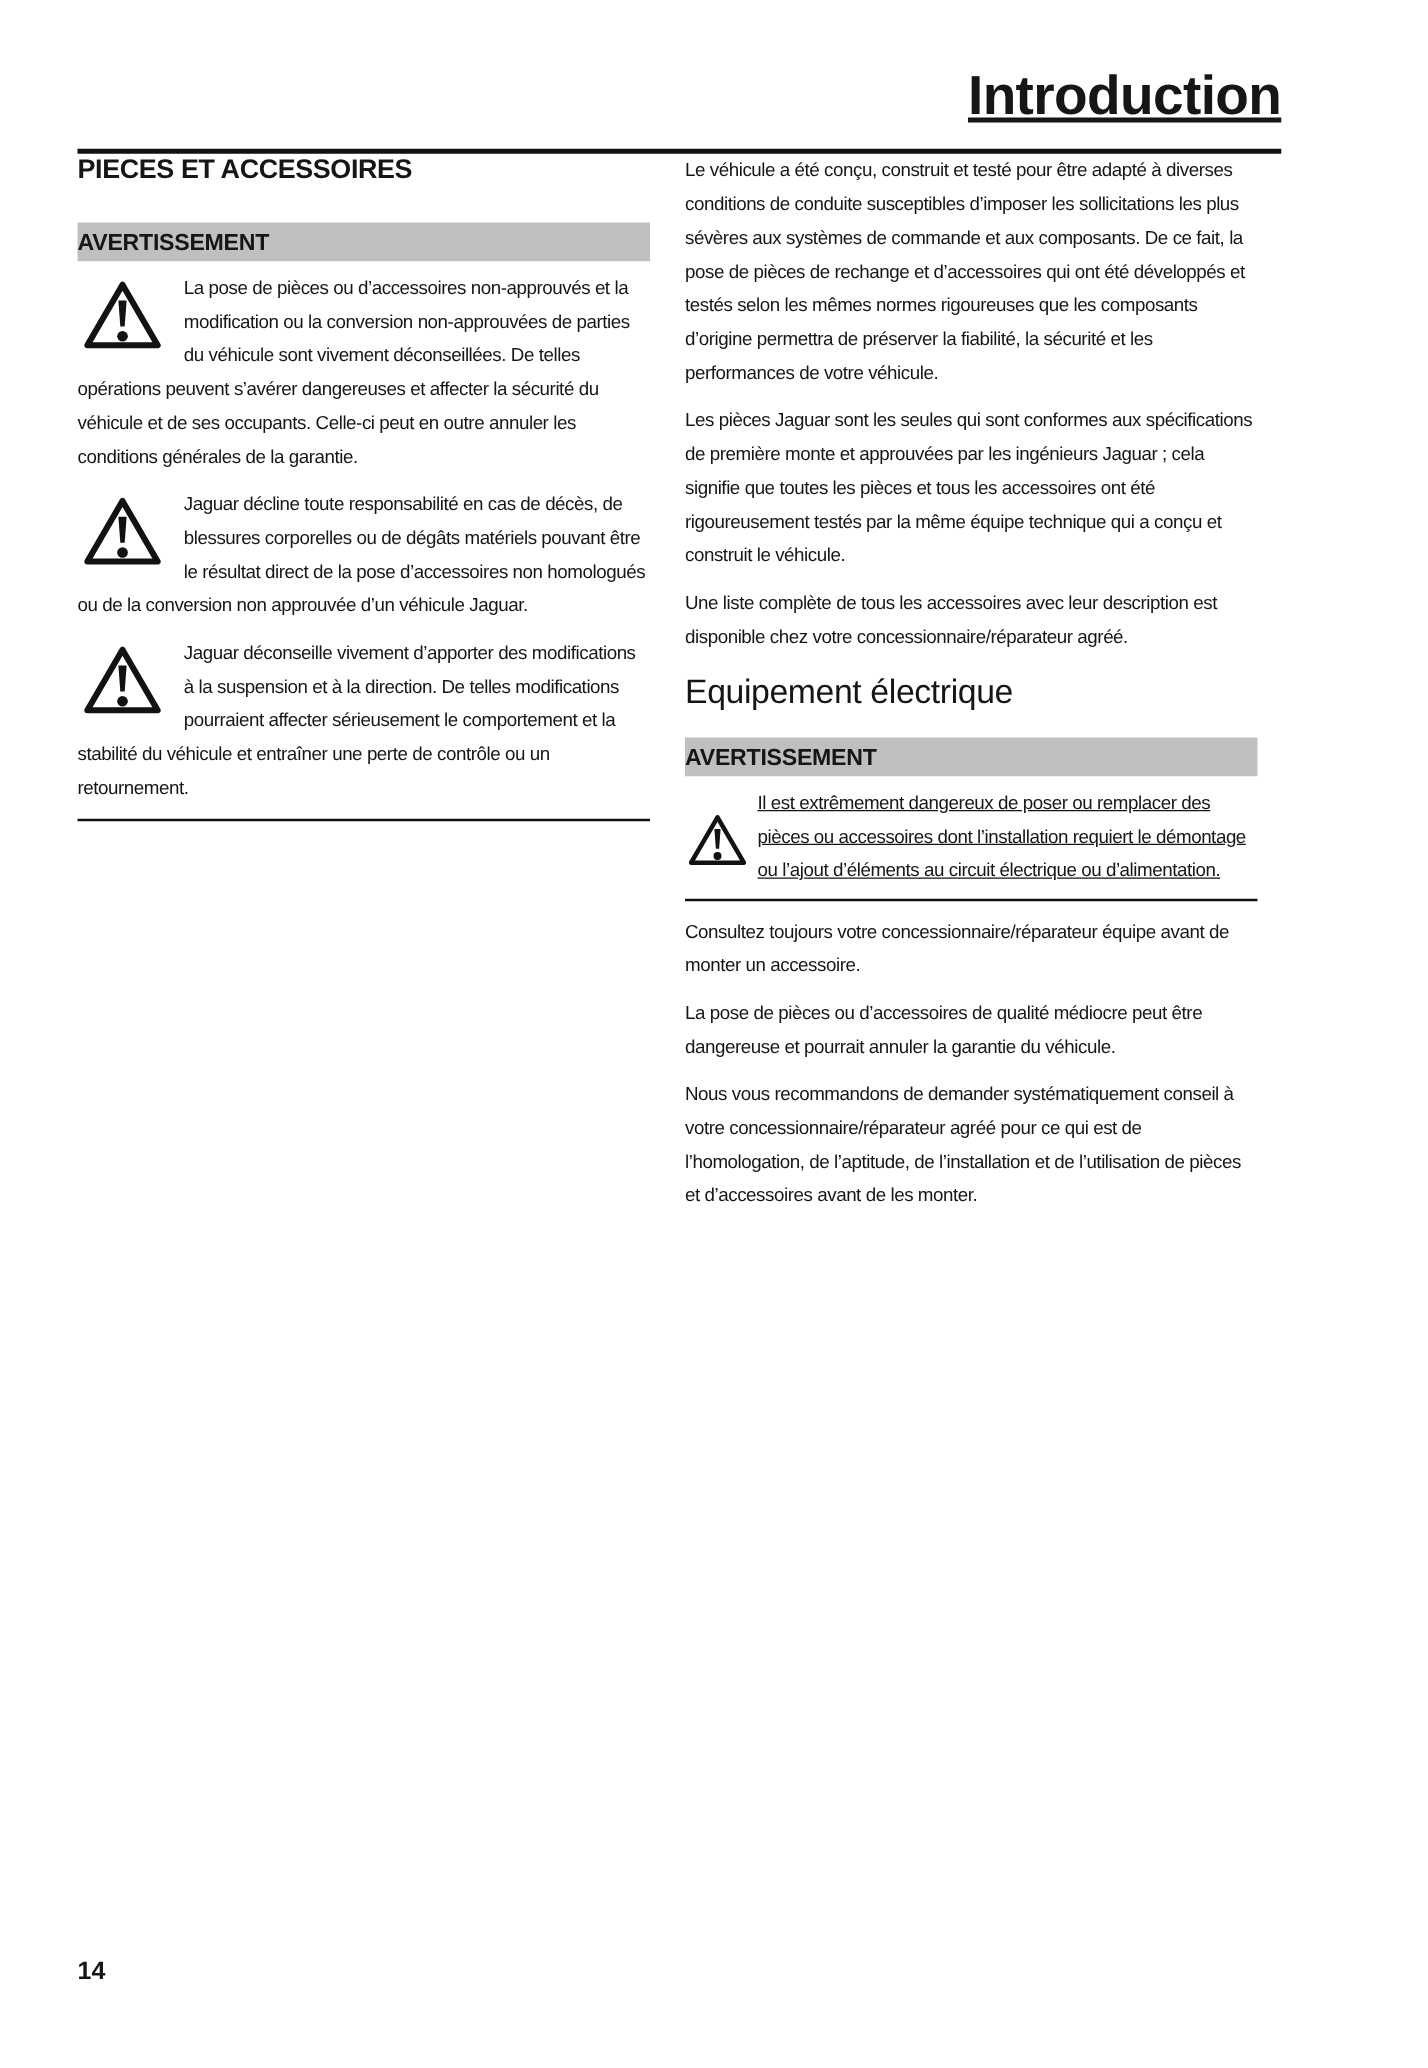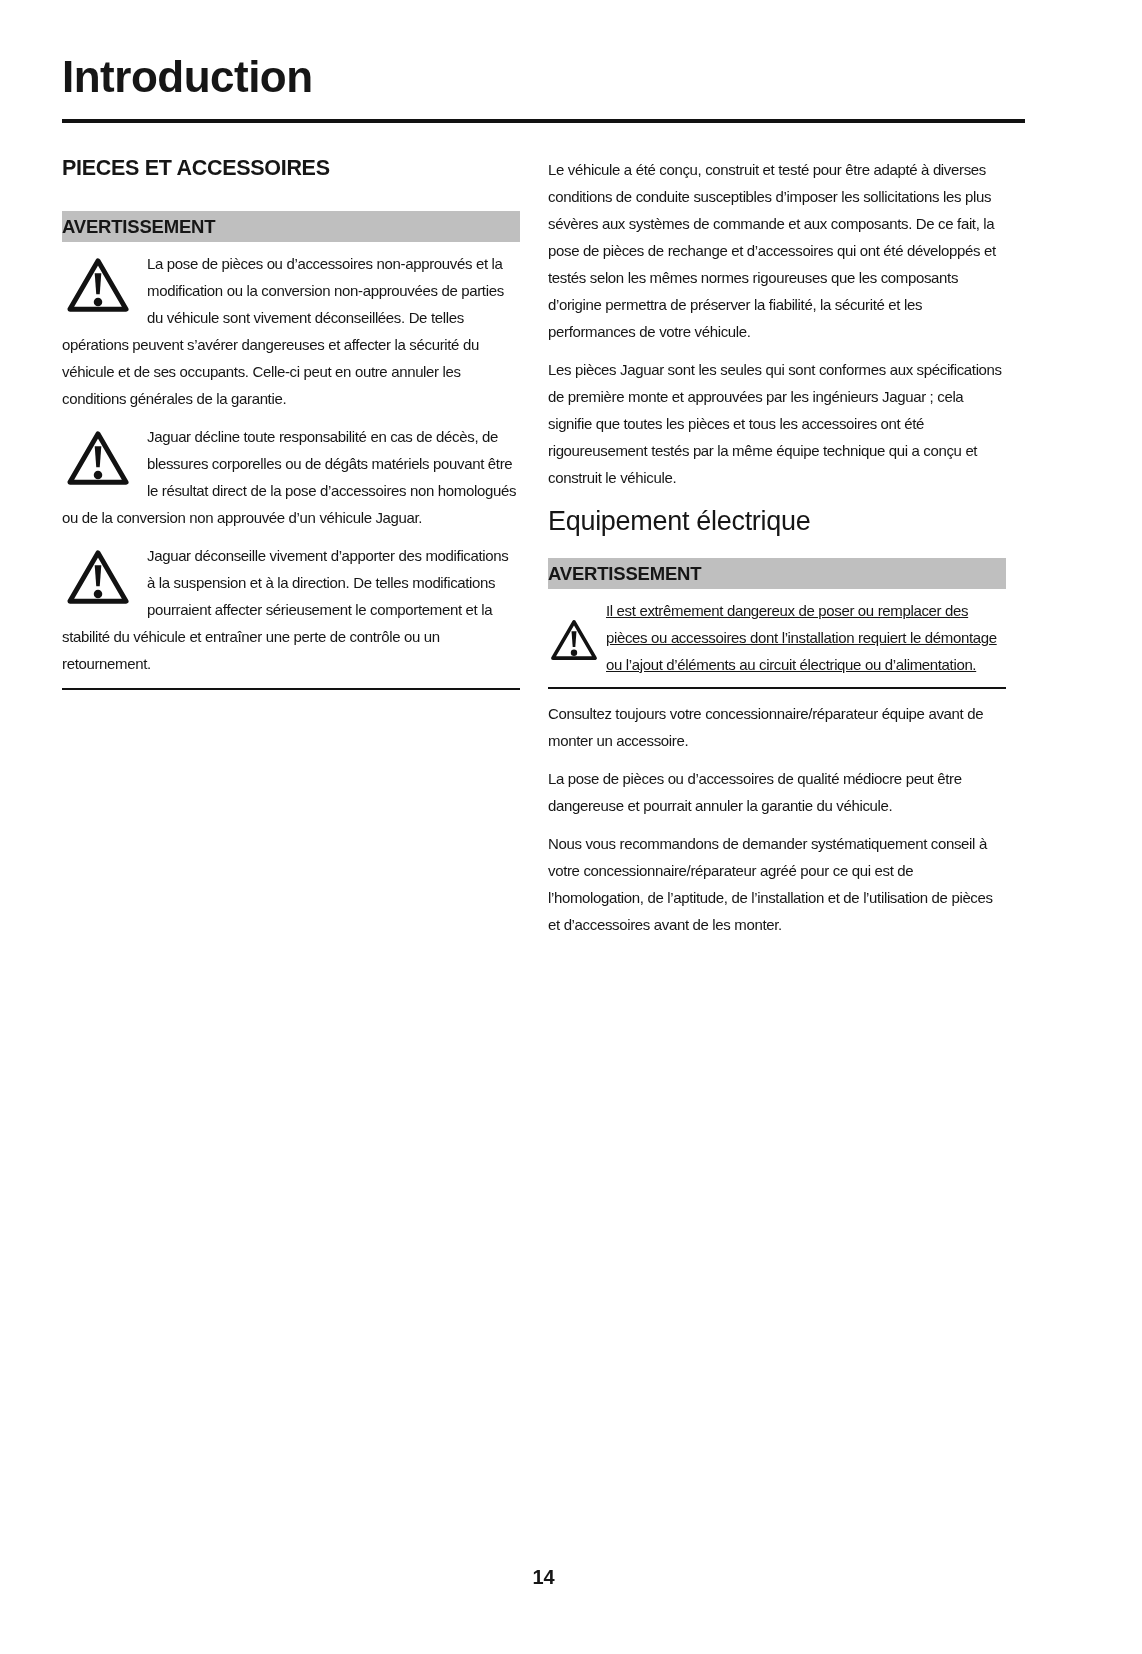--- a/index.html
+++ b/index.html
@@ -16,32 +16,32 @@
     position: absolute;
     left: 62px;
     top: 0;
     width: 963px;
     height: 1654px;
     padding-top: 52px;
   }
   .doc-title {
     font-size: 44px;
     font-weight: 700;
-    text-align: left;
+    text-align: right;
     letter-spacing: -0.5px;
     line-height: 50px;
+    text-decoration: underline;
   }
   .title-rule {
     margin-top: 17px;
     height: 4px;
     background: #121212;
   }
   .columns {
     display: flex;
-    margin-top: 33px;
     gap: 28px;
   }
   .col { width: 458px; }
   .col-left { width: 458px; }
   .col-right { width: 458px; }
   h2.section-heading {
     font-size: 21.5px;
     font-weight: 700;
     letter-spacing: -0.3px;
     margin-bottom: 30px;
@@ -89,21 +89,20 @@
     height: 2px;
     background: #121212;
     margin-top: 9px;
   }
   .col-right .warning-rule { margin-bottom: 11px; }
   .page-number {
     position: absolute;
     top: 1566px;
     left: 0;
     width: 100%;
-    text-align: center;
     font-weight: 700;
     font-size: 20px;
   }
 </style>
 </head>
 <body>
 
 <svg width="0" height="0" style="position:absolute">
   <defs>
     <g id="warn-tri">
@@ -145,20 +144,21 @@
                 </svg></span><span>Jaguar déconseille vivement d’apporter des modifications à la suspension et à la direction. De telles modifications pourraient affecter sérieusement le comportement et la stabilité du véhicule et entraîner une perte de contrôle ou un retournement.</span></p>
         </div>
 
         <div class="warning-rule"></div>
       </section>
     </div>
 
     <div class="col col-right">
       <p class="body-par">Le véhicule a été conçu, construit et testé pour être adapté à diverses conditions de conduite susceptibles d’imposer les sollicitations les plus sévères aux systèmes de commande et aux composants. De ce fait, la pose de pièces de rechange et d’accessoires qui ont été développés et testés selon les mêmes normes rigoureuses que les composants d’origine permettra de préserver la fiabilité, la sécurité et les performances de votre véhicule.</p>
       <p class="body-par">Les pièces Jaguar sont les seules qui sont conformes aux spécifications de première monte et approuvées par les ingénieurs Jaguar ; cela signifie que toutes les pièces et tous les accessoires ont été rigoureusement testés par la même équipe technique qui a conçu et construit le véhicule.</p>
+      <p class="body-par">Une liste complète de tous les accessoires avec leur description est disponible chez votre concessionnaire/réparateur agréé.</p>
 
       <h3 class="subsection-heading">Equipement électrique</h3>
 
       <section class="warning-block">
         <div class="warning-header">AVERTISSEMENT</div>
 
         <div class="warning-item-indent">
           <span class="tri-fixed"><svg viewBox="0 0 66 60">
                 <use href="#warn-tri"></use>
               </svg></span>

